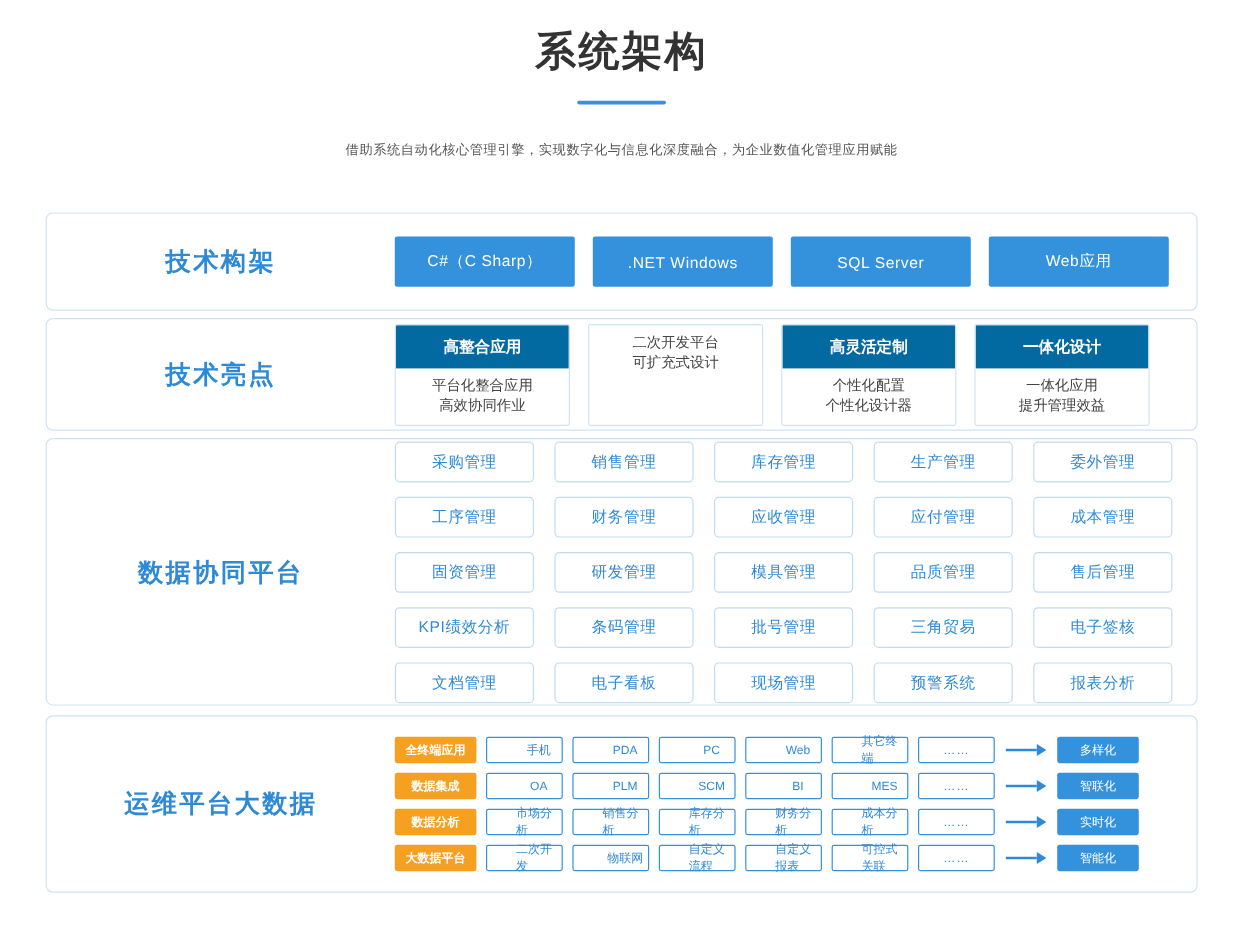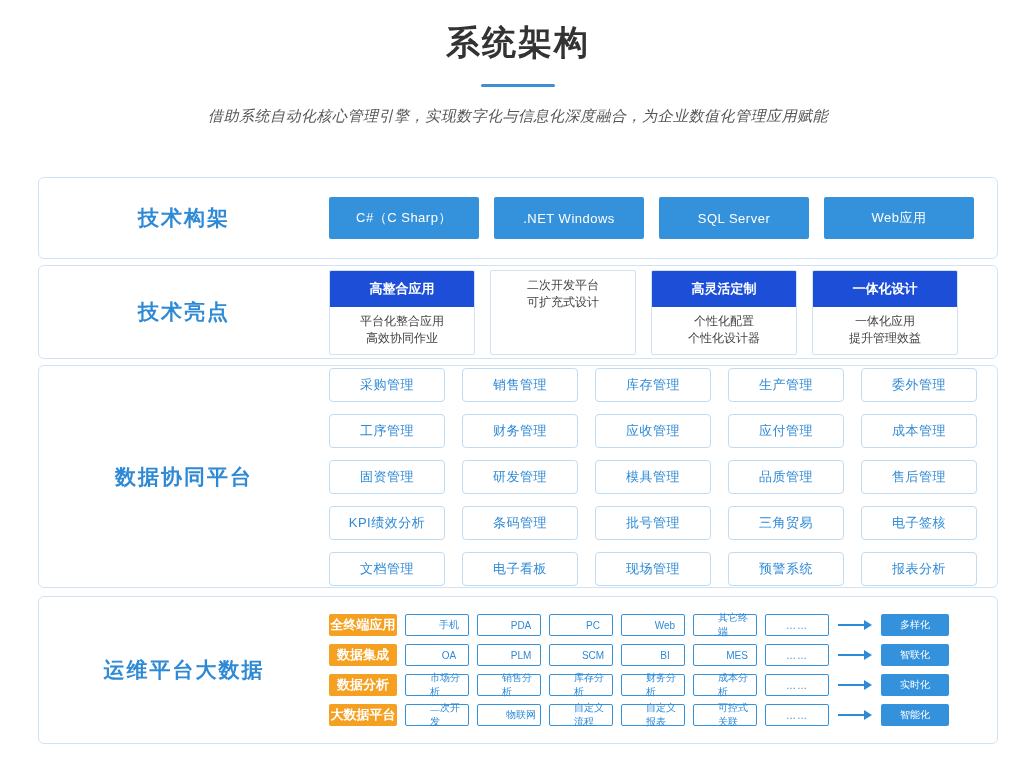--- a/index.html
+++ b/index.html
@@ -24,25 +24,24 @@
     padding-top: 20px;
   }
   .title-rule {
     width: 74px; height: 3px;
     background: #3d8fd6;
     margin: 18px auto 0 auto;
     border-radius: 2px;
   }
   .subtitle {
     text-align: center;
-    font-size: 15px;
+    font-size: 11px;
     color: #555555;
-    margin-top: 20px;
+    margin-top: 30px;
     letter-spacing: 0.5px;
-    font-style: italic;
   }
   
   .panel {
     position: absolute;
     left: 38px;
     width: 960px;
     border: 1px solid #cfe3f4;
     border-radius: 6px;
     background: #ffffff;
     display: flex;
@@ -88,21 +87,21 @@
   }
   .hl-card {
     width: 146px;
     border: 1px solid #cfe3f4;
     border-radius: 2px;
     overflow: hidden;
     background: #ffffff;
   }
   .hl-head {
     height: 36px;
-    background: #1d4ed8;
+    background: #0369a1;
     color: #fff;
     font-size: 13px;
     font-weight: bold;
     display: flex;
     align-items: center;
     justify-content: center;
   }
   .hl-lines {
     padding: 6px 0 7px 0;
     text-align: center;
@@ -139,21 +138,21 @@
     display: flex;
     align-items: center;
     gap: 8px;
     margin-bottom: 8px;
   }
   .ops-row:last-child { margin-bottom: 0; }
   .ops-lead {
     width: 68px; height: 22px;
     background: #f5a020;
     color: #fff;
-    font-size: 13px;
+    font-size: 10px;
     font-weight: bold;
     display: flex; align-items: center; justify-content: center;
     border-radius: 2px;
   }
   .ops-cell {
     width: 64px; height: 22px;
     border: 1px solid #3492dd;
     color: #2f8ad6;
     font-size: 10px;
     display: flex; align-items: center; justify-content: center;

